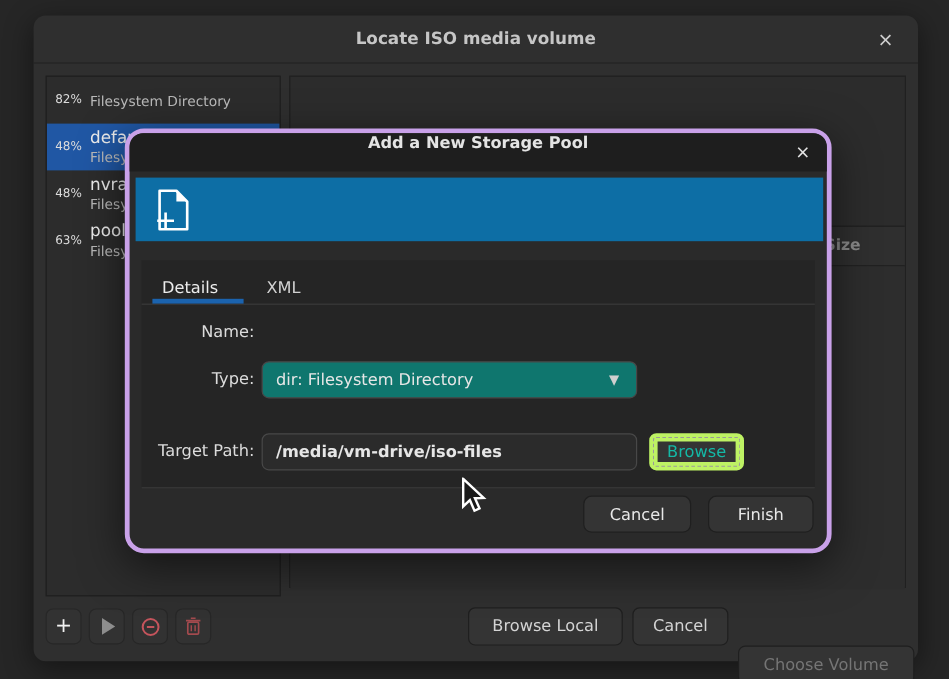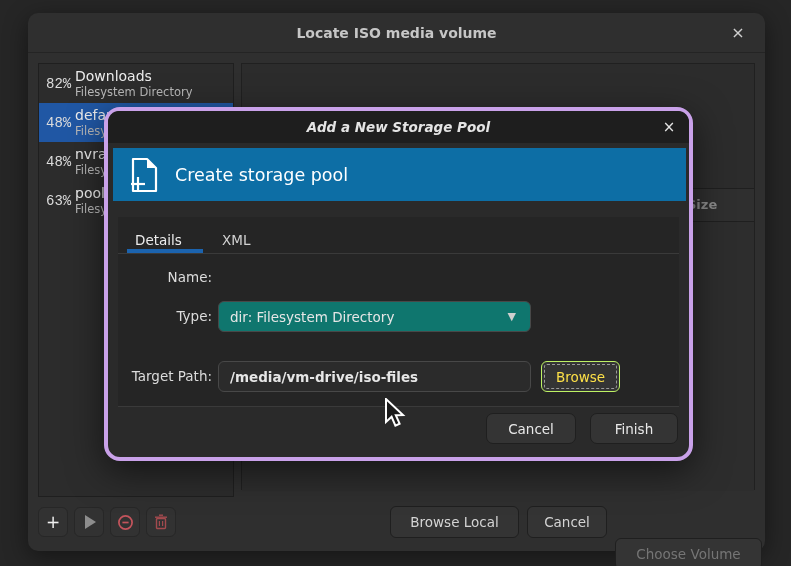--- a/index.html
+++ b/index.html
@@ -31,21 +31,21 @@
   }
 
   
   .pool-list {
     left:10px; top:50px; width:196px; height:434px;
     background:#2c2c2c; border:1px solid #1f1f1f;
     overflow:hidden;
   }
   .pool-row { position:relative; height:39px; display:flex; align-items:center; }
   .pool-row.selected { background:#2057a4; }
-  .pool-pct { width:36px; padding-left:7px; font-size:14px; color:#dcdcdc; flex:0 0 auto;font-family:Liberation Mono, monospace; }
+  .pool-pct { width:36px; padding-left:7px; font-size:10px; color:#dcdcdc; flex:0 0 auto; }
   .pool-texts { display:flex; flex-direction:column; justify-content:center; overflow:hidden; white-space:nowrap; }
   .pool-name { font-size:14px; color:#ececec; line-height:17px; }
   .pool-type { font-size:11.5px; color:#b9b9b9; line-height:14px; }
 
   
   .bg-tab-details { left:230px; top:60px; font-size:13.5px; color:#bebebe; }
   .bg-tab-xml     { left:313px; top:60px; font-size:13.5px; color:#6f6f6f; }
   .bg-tab-underline { left:217px; top:83px; width:74px; height:4px; background:#1b63ae; }
 
   
@@ -88,21 +88,21 @@
   
   .modal {
     left:104px; top:107px; width:589px; height:354px;
     background:#2a2a2a;
     border:4px solid #c9a1e9; border-radius:16px;
     box-shadow:0 10px 36px rgba(0,0,0,.55);
   }
   .modal-titlebar {
     left:0; top:0; width:581px; height:32px;
     background:#1e1e1e; border-radius:11px 11px 0 0;
-    display:flex; align-items:center; justify-content:center;font-style:italic;
+    display:flex; align-items:flex-start; justify-content:center;
   }
   .modal-titlebar .title { font-size:13.5px; font-weight:bold; color:#e4e4e4; }
   .modal-close {
     position:absolute; right:10px; top:6px; width:20px; height:20px;
     color:#e4e4e4; font-size:15px; line-height:20px; text-align:center;
   }
   .banner {
     left:5px; top:37px; width:573px; height:53px;
     background:#0d6ea5; display:flex; align-items:center;
   }
@@ -138,23 +138,23 @@
   .dropdown {
     left:110px; top:190px; width:313px; height:31px;
     background:#0f766e; border:1px solid #484848; border-radius:6px;
     display:flex; align-items:center;
     font-size:13.5px; color:#e6e6e6; padding:0 11px;
   }
   .dd-caret { position:absolute; right:14px; top:8px; color:#cfcfcf; font-size:11px; }
 
   .browse-btn {
     left:433px; top:250px; width:79px; height:31px;
-    background:#343434; border:1px solid #bef264; border-radius:6px;
+    background:#343434; border:7px solid #bef264; border-radius:6px;
     outline:1px dashed #9a9a9a; outline-offset:-4px;
-    font-size:13.5px; color:#fde047;
+    font-size:13.5px; color:#14b8a6;
     display:flex; align-items:center; justify-content:center;
   }
   .m-btn {
     top:302px; height:31px;
     background:#343434; border:1px solid #1f1f1f; border-radius:7px;
     font-size:13.5px; color:#e8e8e8;
     display:flex; align-items:center; justify-content:center;
   }
   .m-cancel { left:378px; width:90px; }
   .m-finish { left:482px; width:88px; }
@@ -168,21 +168,20 @@
 
   <div class="abs titlebar">
     <span class="title">Locate ISO media volume</span>
   </div>
   <div class="win-close">×</div>
 
   <div class="abs pool-list">
     <div class="pool-row">
       <span class="pool-pct">82%</span>
       <span class="pool-texts">
-        <span class="pool-name">Downloads</span>
         <span class="pool-type">Filesystem Directory</span>
       </span>
     </div>
     <div class="pool-row selected">
       <span class="pool-pct">48%</span>
       <span class="pool-texts">
         <span class="pool-name">default</span>
         <span class="pool-type">Filesystem Directory</span>
       </span>
     </div>
@@ -253,21 +252,20 @@
   </div>
   <div class="modal-close">×</div>
 
   <div class="abs banner">
     <svg class="banner-icon" width="30" height="36" viewBox="0 0 30 36">
       <path d="M4 2 H18 L27 11 V34 H4 Z" fill="none" stroke="#ffffff" stroke-width="2.2" stroke-linejoin="round"></path>
       <path d="M18 2 V11 H27 Z" fill="#ffffff"></path>
       <line x1="2" y1="27" x2="16" y2="27" stroke="#ffffff" stroke-width="2.2"></line>
       <line x1="9" y1="20" x2="9" y2="34" stroke="#ffffff" stroke-width="2.2"></line>
     </svg>
-    <span class="banner-text">Create storage pool</span>
   </div>
 
   <div class="abs form-panel"></div>
 
   <span class="abs m-tab-details">Details</span>
   <span class="abs m-tab-xml">XML</span>
   <div class="abs m-tab-line"></div>
   <div class="abs m-tab-underline"></div>
 
   <span class="abs fld-label lbl-name">Name:</span>

